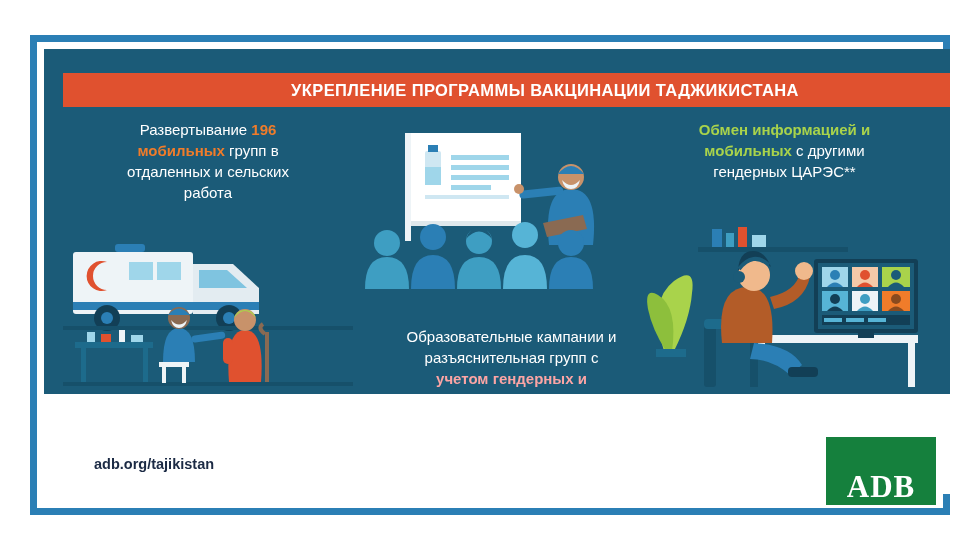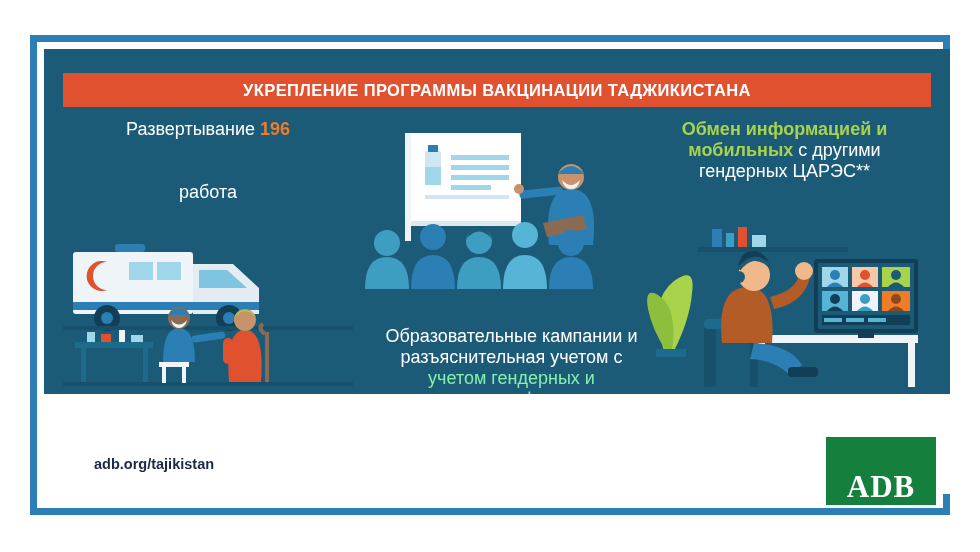--- a/index.html
+++ b/index.html
@@ -45,20 +45,21 @@
   .title-bar {
     position: absolute;
     left: 19px;
     top: 24px;
     width: 868px;
     height: 34px;
     background: #e0512f;
     display: flex;
     align-items: center;
     justify-content: center;
+    padding-left: 48px;
   }
   .title-bar .title-text {
     color: #ffffff;
     font-size: 16.5px;
     font-weight: bold;
     letter-spacing: 0.4px;
     text-align: center;
     white-space: nowrap;
   }
   
@@ -104,29 +105,29 @@
   }
   #panel-1 { left: 19px;  width: 290px; }
   #panel-2 { left: 309px; width: 285px; }
   #panel-3 { left: 594px; width: 293px; text-decoration: underline; }
 
   .caption {
     position: absolute;
     width: 100%;
     text-align: center;
     color: #ffffff;
-    font-size: 18px;
+    font-size: 15px;
     line-height: 21px;
   }
   #cap-1 { top: 0px; left: 0; }
   #cap-2 { top: 207px; left: 16px; }
   #cap-3 { top: 0px; left: 0; }
 
   .hl-orange { color: #f07c2a; font-weight: bold; }
-  .hl-lightblue { color: #86efac; font-weight: normal; }
+  .hl-lightblue { color: #fca5a5; font-weight: bold; }
   .hl-green { color: #a9d34b; font-weight: bold; }
 
   .art {
     position: absolute;
     left: 0;
     width: 100%;
   }
   #art-1 { top: 95px;  height: 180px; }
   #art-2 { top: 0px;   height: 200px; }
   #art-3 { top: 82px;  height: 193px; }
@@ -143,22 +144,22 @@
     <div class="content">
 
       <div class="title-bar">
         <span class="title-text">УКРЕПЛЕНИЕ ПРОГРАММЫ ВАКЦИНАЦИИ ТАДЖИКИСТАНА</span>
       </div>
 
       <div class="panel" id="panel-1">
 
         <div class="caption" id="cap-1">
           <span>Развертывание <span class="hl-orange">196</span></span><br>
-          <br>
-          <br>
+          <span><span class="hl-orange">мобильных</span> групп в</span><br>
+          <span>отдаленных и сельских</span><br>
           <span>работа</span>
         </div>
 
         <div class="art" id="art-1">
           <svg width="290" height="180" viewBox="0 0 290 180" xmlns="http://www.w3.org/2000/svg">
 
             <rect x="0" y="168" width="290" height="4" fill="#16506a"></rect>
 
             <g>
 
@@ -285,21 +286,21 @@
               <path d="M150 170 q0 -34 22 -34 q22 0 22 34 z" fill="#56b4d6"></path>
 
               <circle cx="218" cy="124" r="13" fill="#2b7fb5"></circle>
               <path d="M196 170 q0 -32 22 -32 q22 0 22 32 z" fill="#2b7fb5"></path>
             </g>
           </svg>
         </div>
 
         <div class="caption" id="cap-2">
           <span>Образовательные кампании и</span><br>
-          <span>разъяснительная учетом с</span><br>
+          <span>разъяснительная групп с</span><br>
           <span class="hl-lightblue">учетом гендерных и</span><br>
           <span class="hl-lightblue">возрастных факторов</span>
         </div>
       </div>
 
       <div class="panel" id="panel-3">
 
         <div class="caption" id="cap-3">
           <span class="hl-green">Обмен информацией и</span><br>
           <span><span class="hl-green">мобильных</span> с другими</span><br>

